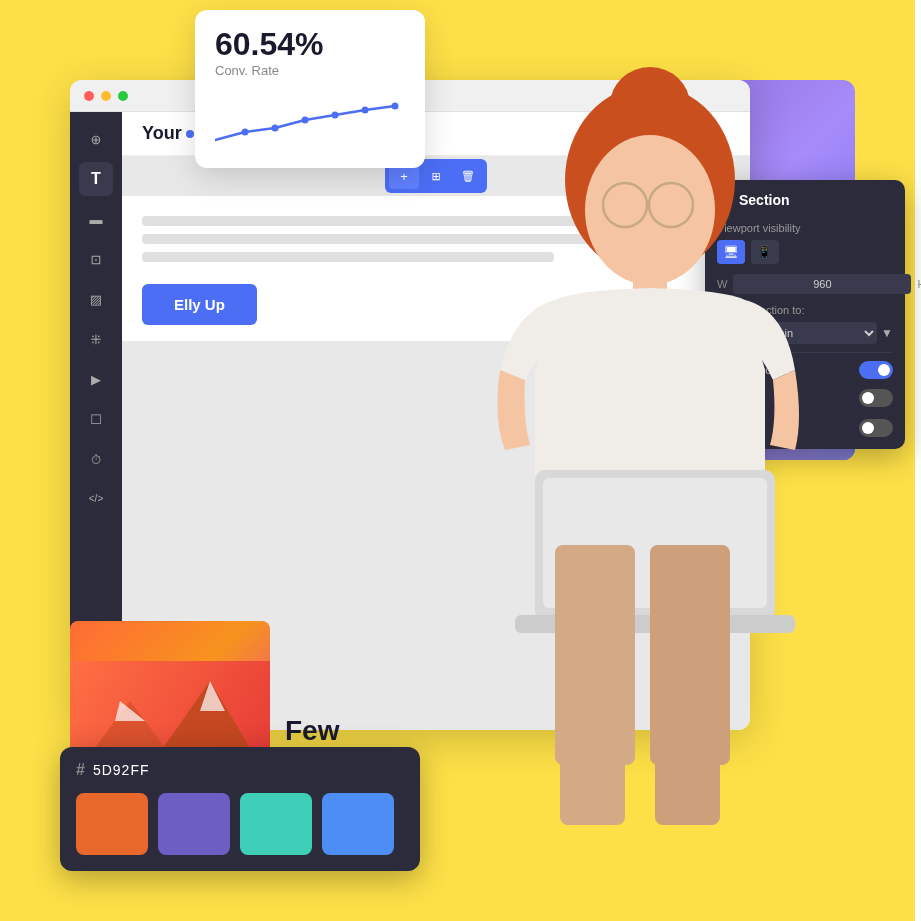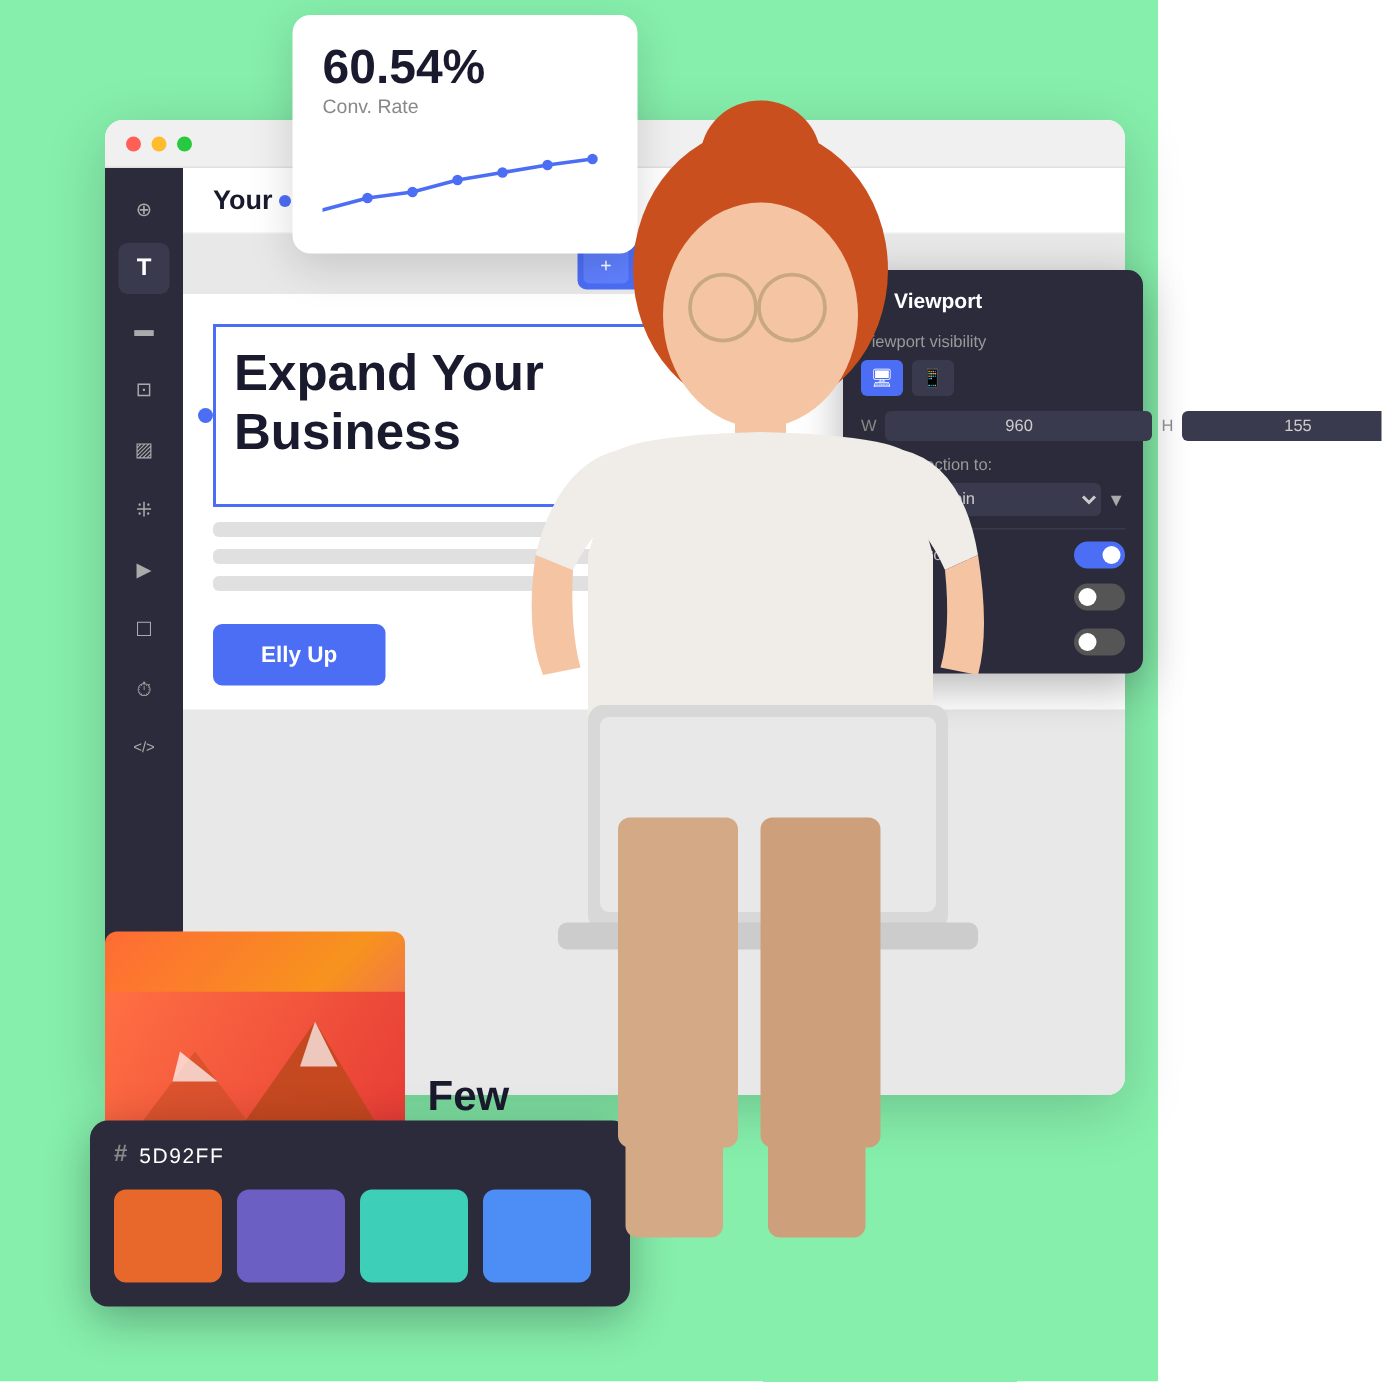--- a/index.html
+++ b/index.html
@@ -8,23 +8,23 @@
       height: 921px;
       background: #ffffff;
       font-family: -apple-system, BlinkMacSystemFont, 'Segoe UI', sans-serif;
       overflow: hidden;
       position: relative;
     }
 
     
     .scene {
       position: relative;
-      width: 772px;
+      width: 915px;
       height: 921px;
-      background: #86efac;
+      background: #fde047;
     }
 
     
     .analytics-card {
       position: absolute;
       top: 10px;
       left: 195px;
       width: 230px;
       background: #ffffff;
       border-radius: 12px;
@@ -542,42 +542,35 @@
         <div style="position:relative; height: 40px; background:#e8e8e8; display:flex; align-items:center; justify-content:center; gap:4px;">
           <div style="background:#4c6ef5; border-radius:6px; display:flex; gap:2px; padding:4px;">
             <div style="width:30px;height:26px;background:#6080ff;border-radius:4px;display:flex;align-items:center;justify-content:center;color:white;font-size:13px;cursor:pointer;">+</div>
             <div style="width:30px;height:26px;background:#4c6ef5;border-radius:4px;display:flex;align-items:center;justify-content:center;color:white;font-size:11px;cursor:pointer;">⊞</div>
             <div style="width:30px;height:26px;background:#4c6ef5;border-radius:4px;display:flex;align-items:center;justify-content:center;color:white;font-size:11px;cursor:pointer;">🗑</div>
           </div>
         </div>
 
         <div class="content-section">
           
-          <div class="selected-box">
-            <div class="selection-handle"></div>
-            <div class="hero-title">
-              <span>Expand Your</span><br>
-              <span>Business</span>
-            </div>
-          </div>
 
           <div class="text-placeholder" style="width:90%;"></div>
           <div class="text-placeholder" style="width:80%;"></div>
           <div class="text-placeholder" style="width:70%; margin-bottom:14px;"></div>
 
           <div class="signup-btn">Elly Up</div>
         </div>
       </div>
     </div>
   </div>
 
   <div class="right-panel">
     <div class="right-panel-header">
       <span class="back-btn">←</span>
-      <span class="panel-title">Viewport</span>
+      <span class="panel-title">Section</span>
     </div>
 
     <div class="panel-label">Viewport visibility</div>
     <div class="viewport-btns">
       <div class="viewport-btn active">
         <span>🖥</span>
       </div>
       <div class="viewport-btn">
         <span>📱</span>
       </div>

